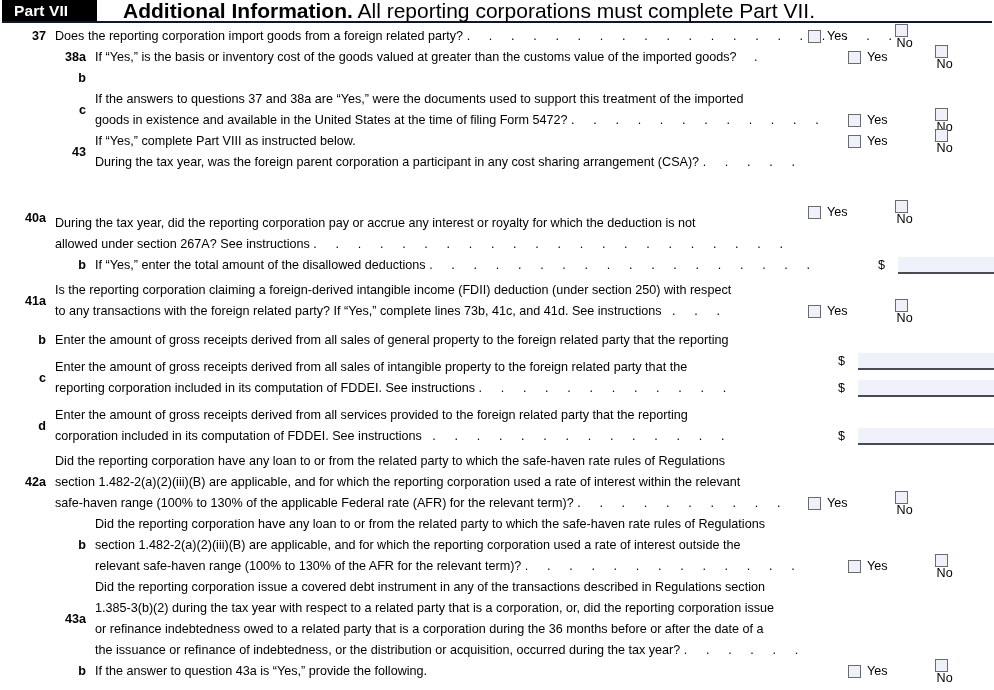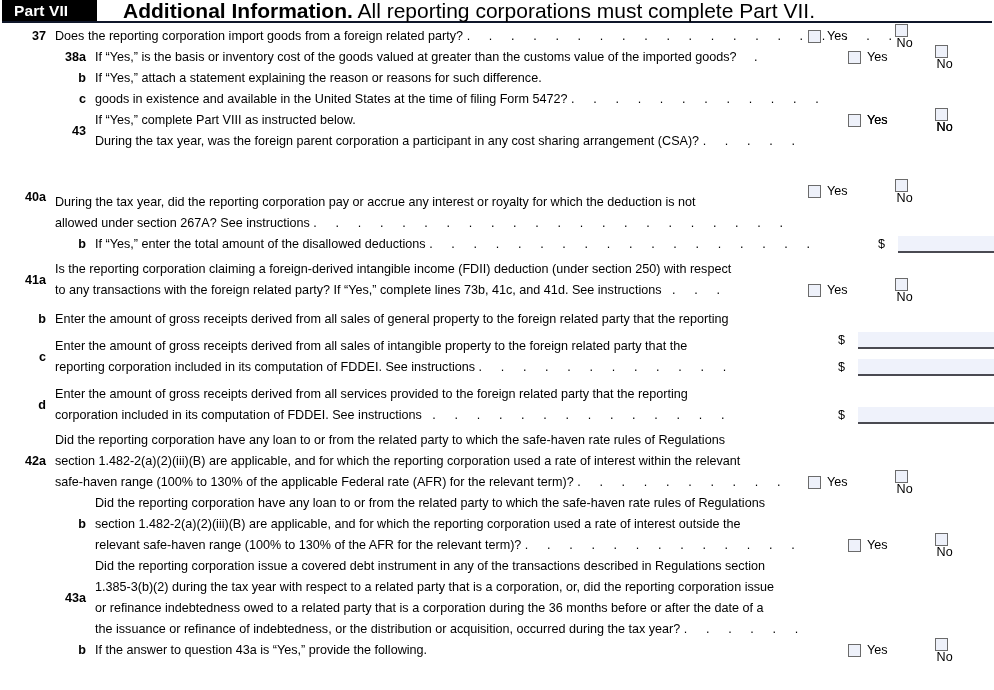--- a/index.html
+++ b/index.html
@@ -194,28 +194,26 @@
         </span>
       <span class="opt no">
           <span class="cb"></span>
           <span class="cb-label">No</span>
         </span>
     </div>
   </div>
 
   <div class="row">
     <div class="num sub">b</div>
-    <div class="qtext">
-      <span class="ln">If “Yes,” attach a statement explaining the reason or reasons for such difference.</span>
-    </div>
   </div>
 
   <div class="row">
     <div class="num sub">c</div>
     <div class="qtext">
+      <span class="ln">If the answers to questions 37 and 38a are “Yes,” were the documents used to support this treatment of the imported</span>
       <span class="ln"><span>goods in existence and available in the United States at the time of filing Form 5472?</span> <span class="leader">.  .  .  .  .  .  .  .  .  .  .  .</span></span>
     </div>
     <div class="ans" style="top:21px">
       <span class="opt">
           <span class="cb"></span>
           <span class="cb-label">Yes</span>
         </span>
       <span class="opt no">
           <span class="cb"></span>
           <span class="cb-label">No</span>

